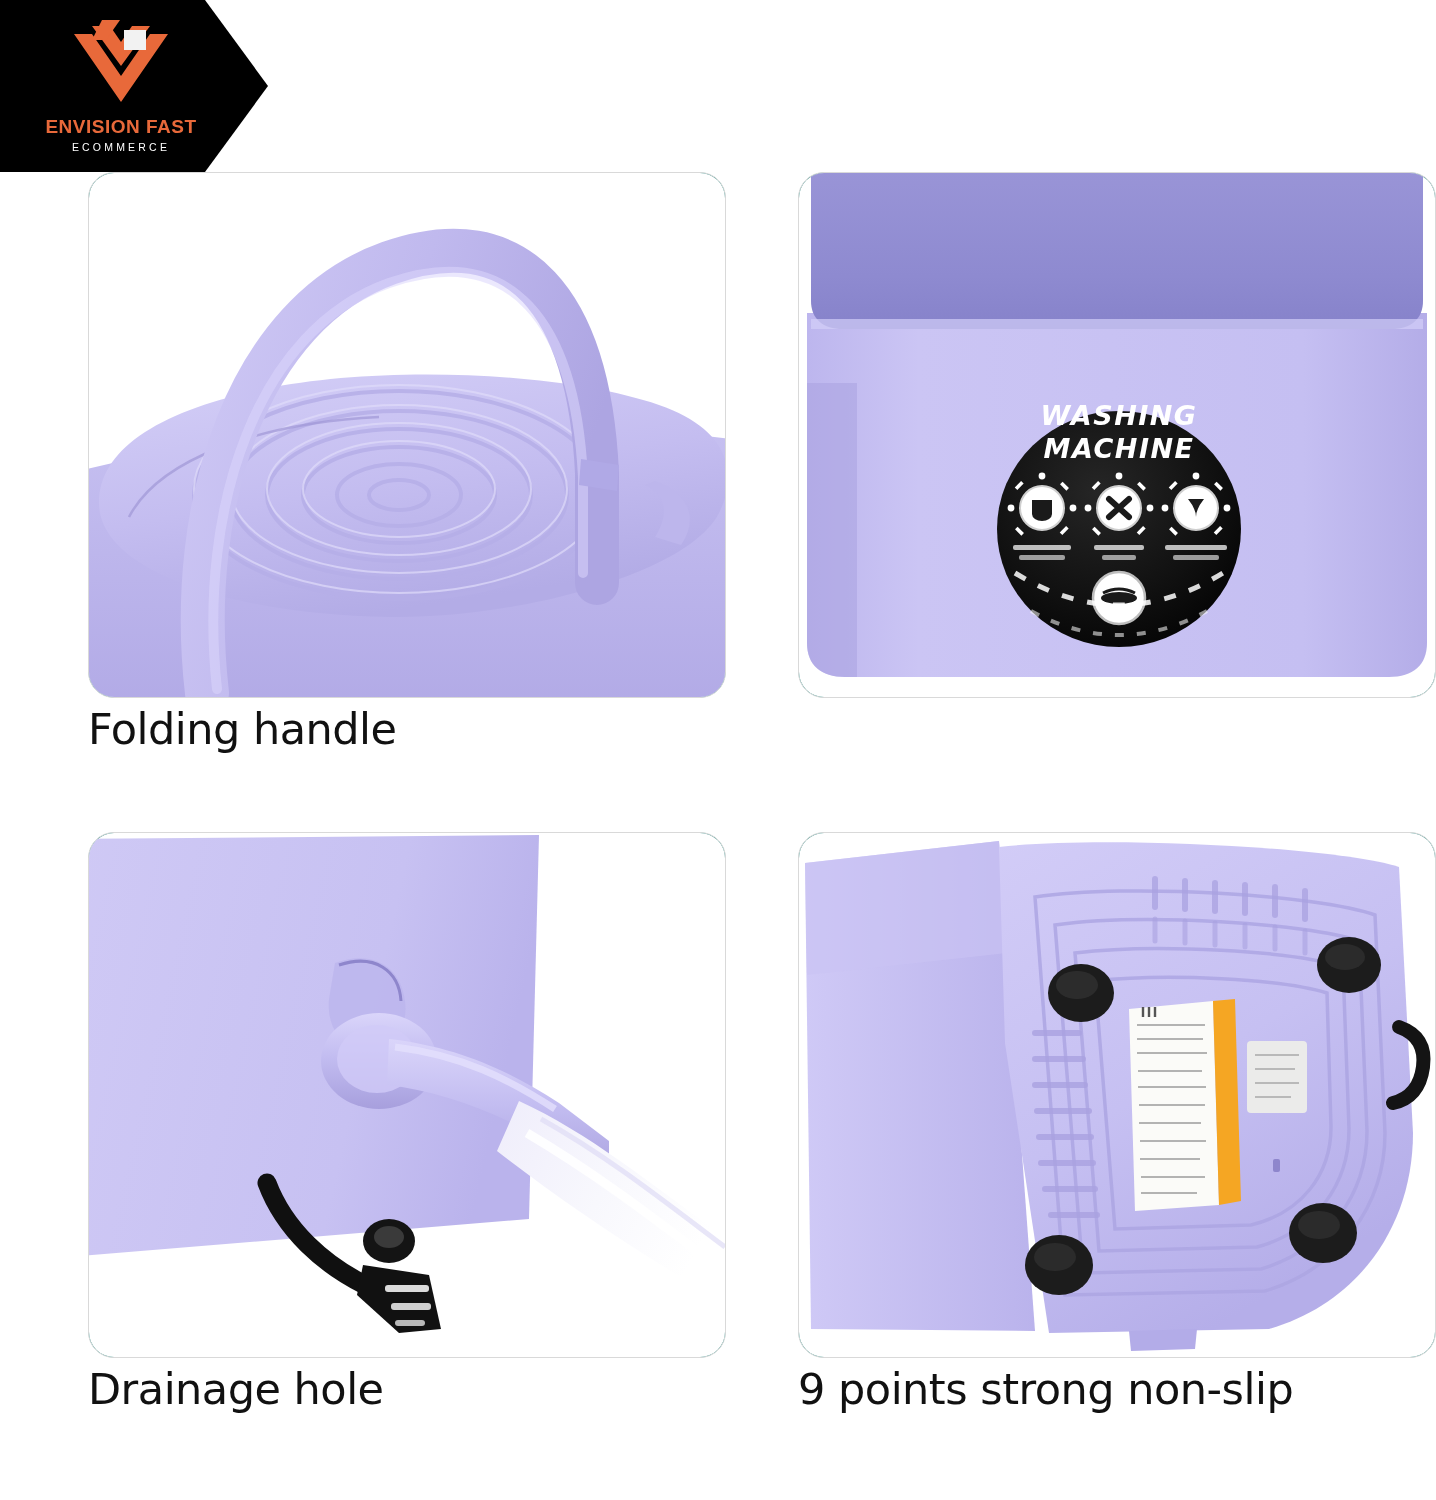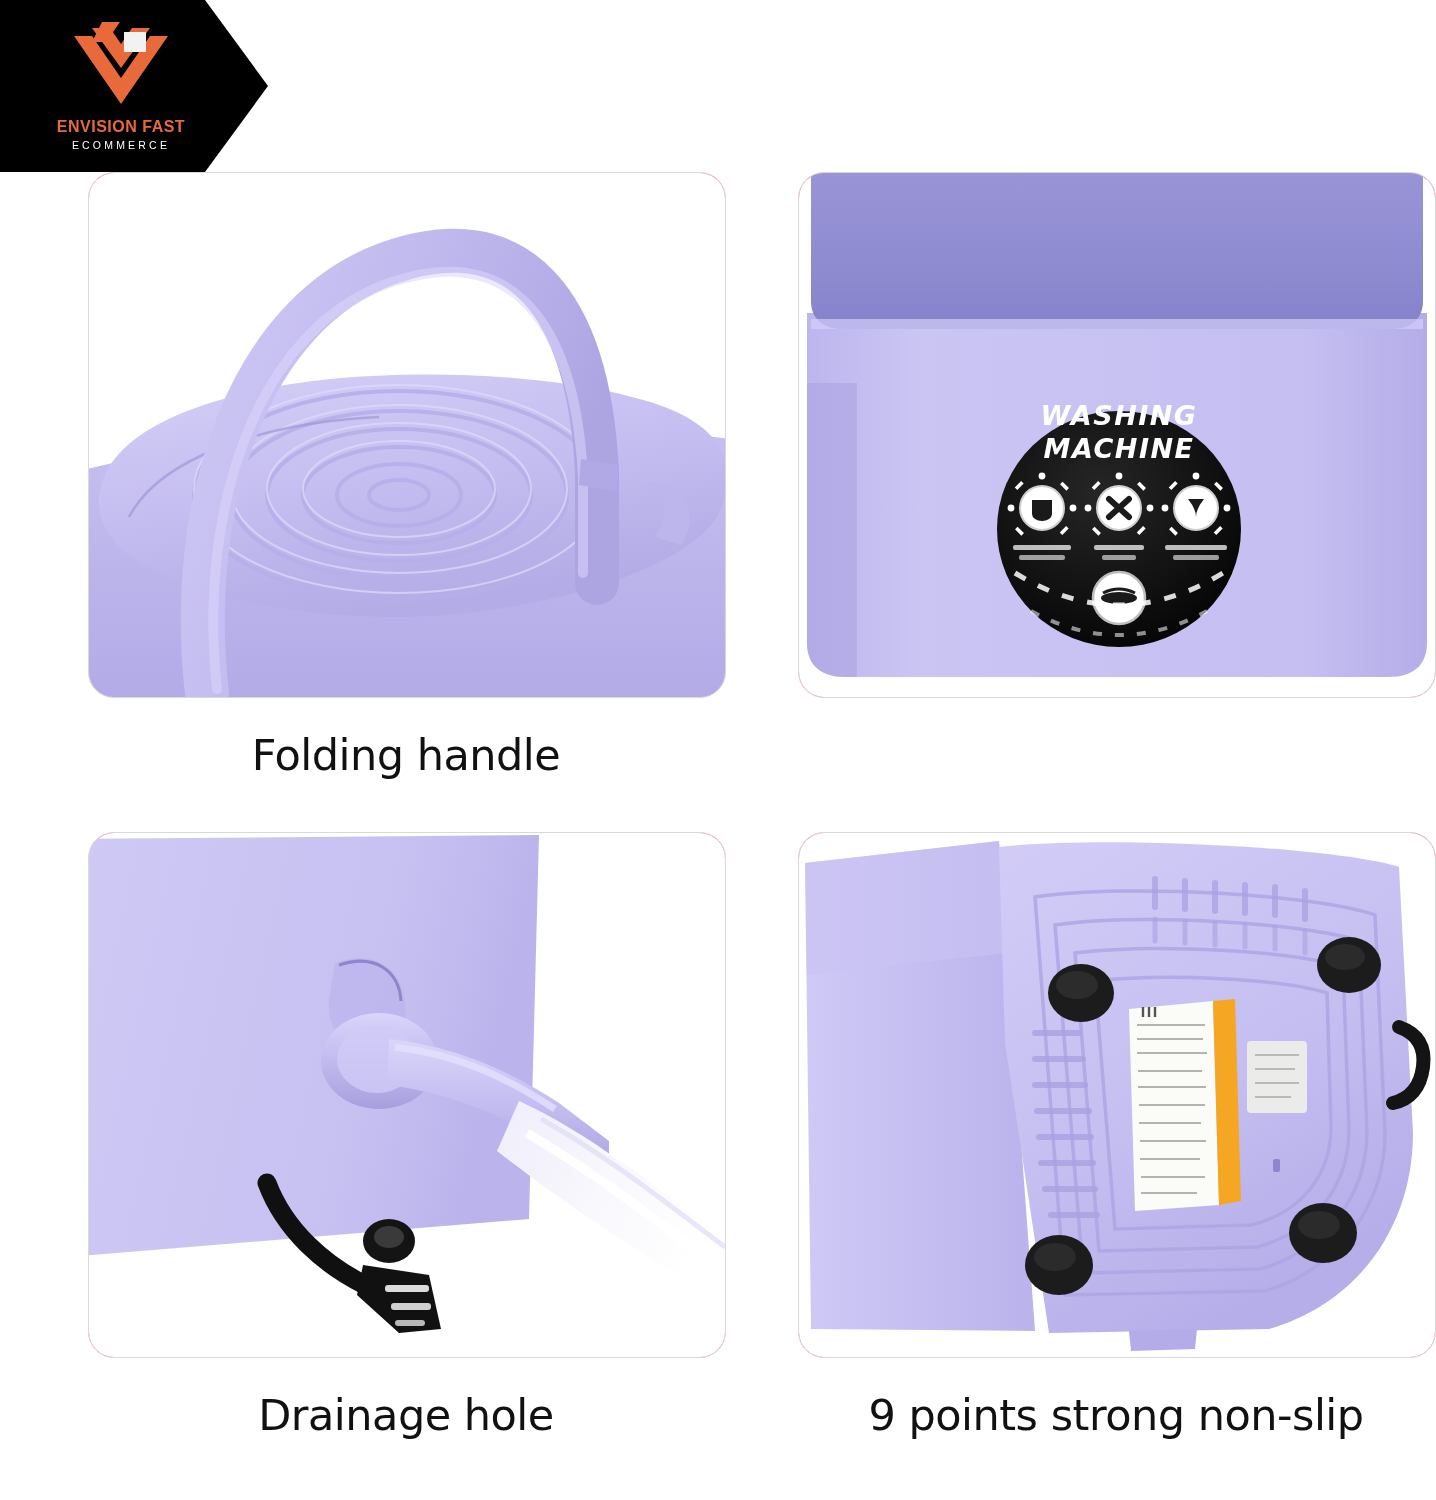--- a/index.html
+++ b/index.html
@@ -16,21 +16,21 @@
 
   .brand-banner{
     position:absolute;left:0;top:0;width:268px;height:172px;
     background:#000000;
     clip-path:polygon(0 0, 205px 0, 268px 86px, 205px 172px, 0 172px);
     display:flex;flex-direction:column;align-items:center;justify-content:center;
   }
   .brand-mark{position:relative;width:118px;height:92px;margin-left:-26px;}
   .brand-mark svg{display:block;width:118px;height:92px;}
   .brand-name{
-    color:#E8693A;font-size:16px;font-weight:bold;letter-spacing:.5px;
+    color:#E8693A;font-size:19px;font-weight:bold;letter-spacing:.5px;
     margin-top:4px;margin-left:-26px;white-space:nowrap;
     font-family:"Liberation Sans", sans-serif;
     text-align:center;
   }
   .brand-sub{
     color:#ffffff;font-size:10.5px;font-weight:normal;letter-spacing:3.2px;
     margin-top:3px;margin-left:-26px;white-space:nowrap;
   }
 
   .page-title{
@@ -49,26 +49,26 @@
 
   .cell{position:absolute;}
   .cell-1{left:88px;top:0px;width:636px;}
   .cell-2{left:798px;top:0px;width:636px;}
   .cell-3{left:88px;top:660px;width:540px;}
   .cell-4{left:798px;top:660px;width:636px;}
 
   .photo{
     position:relative;width:636px;height:524px;
     border:1px solid #d9d9d9;border-radius:26px;
-    background:#ec4899;overflow:hidden;
+    background:#0f766e;overflow:hidden;
   }
   .photo svg{display:block;width:100%;height:100%;}
 
   .caption{
-    margin-top:32px;width:636px;text-align:center;
+    margin-top:6px;width:636px;
     font-family:"DejaVu Sans", sans-serif;
     font-size:43px;color:#111111;line-height:1.18;
     font-weight:400;letter-spacing:-0.5px;
   }
   .caption.two-line{font-size:43px;}
 </style>
 </head>
 <body>
 
 <div class="header">

